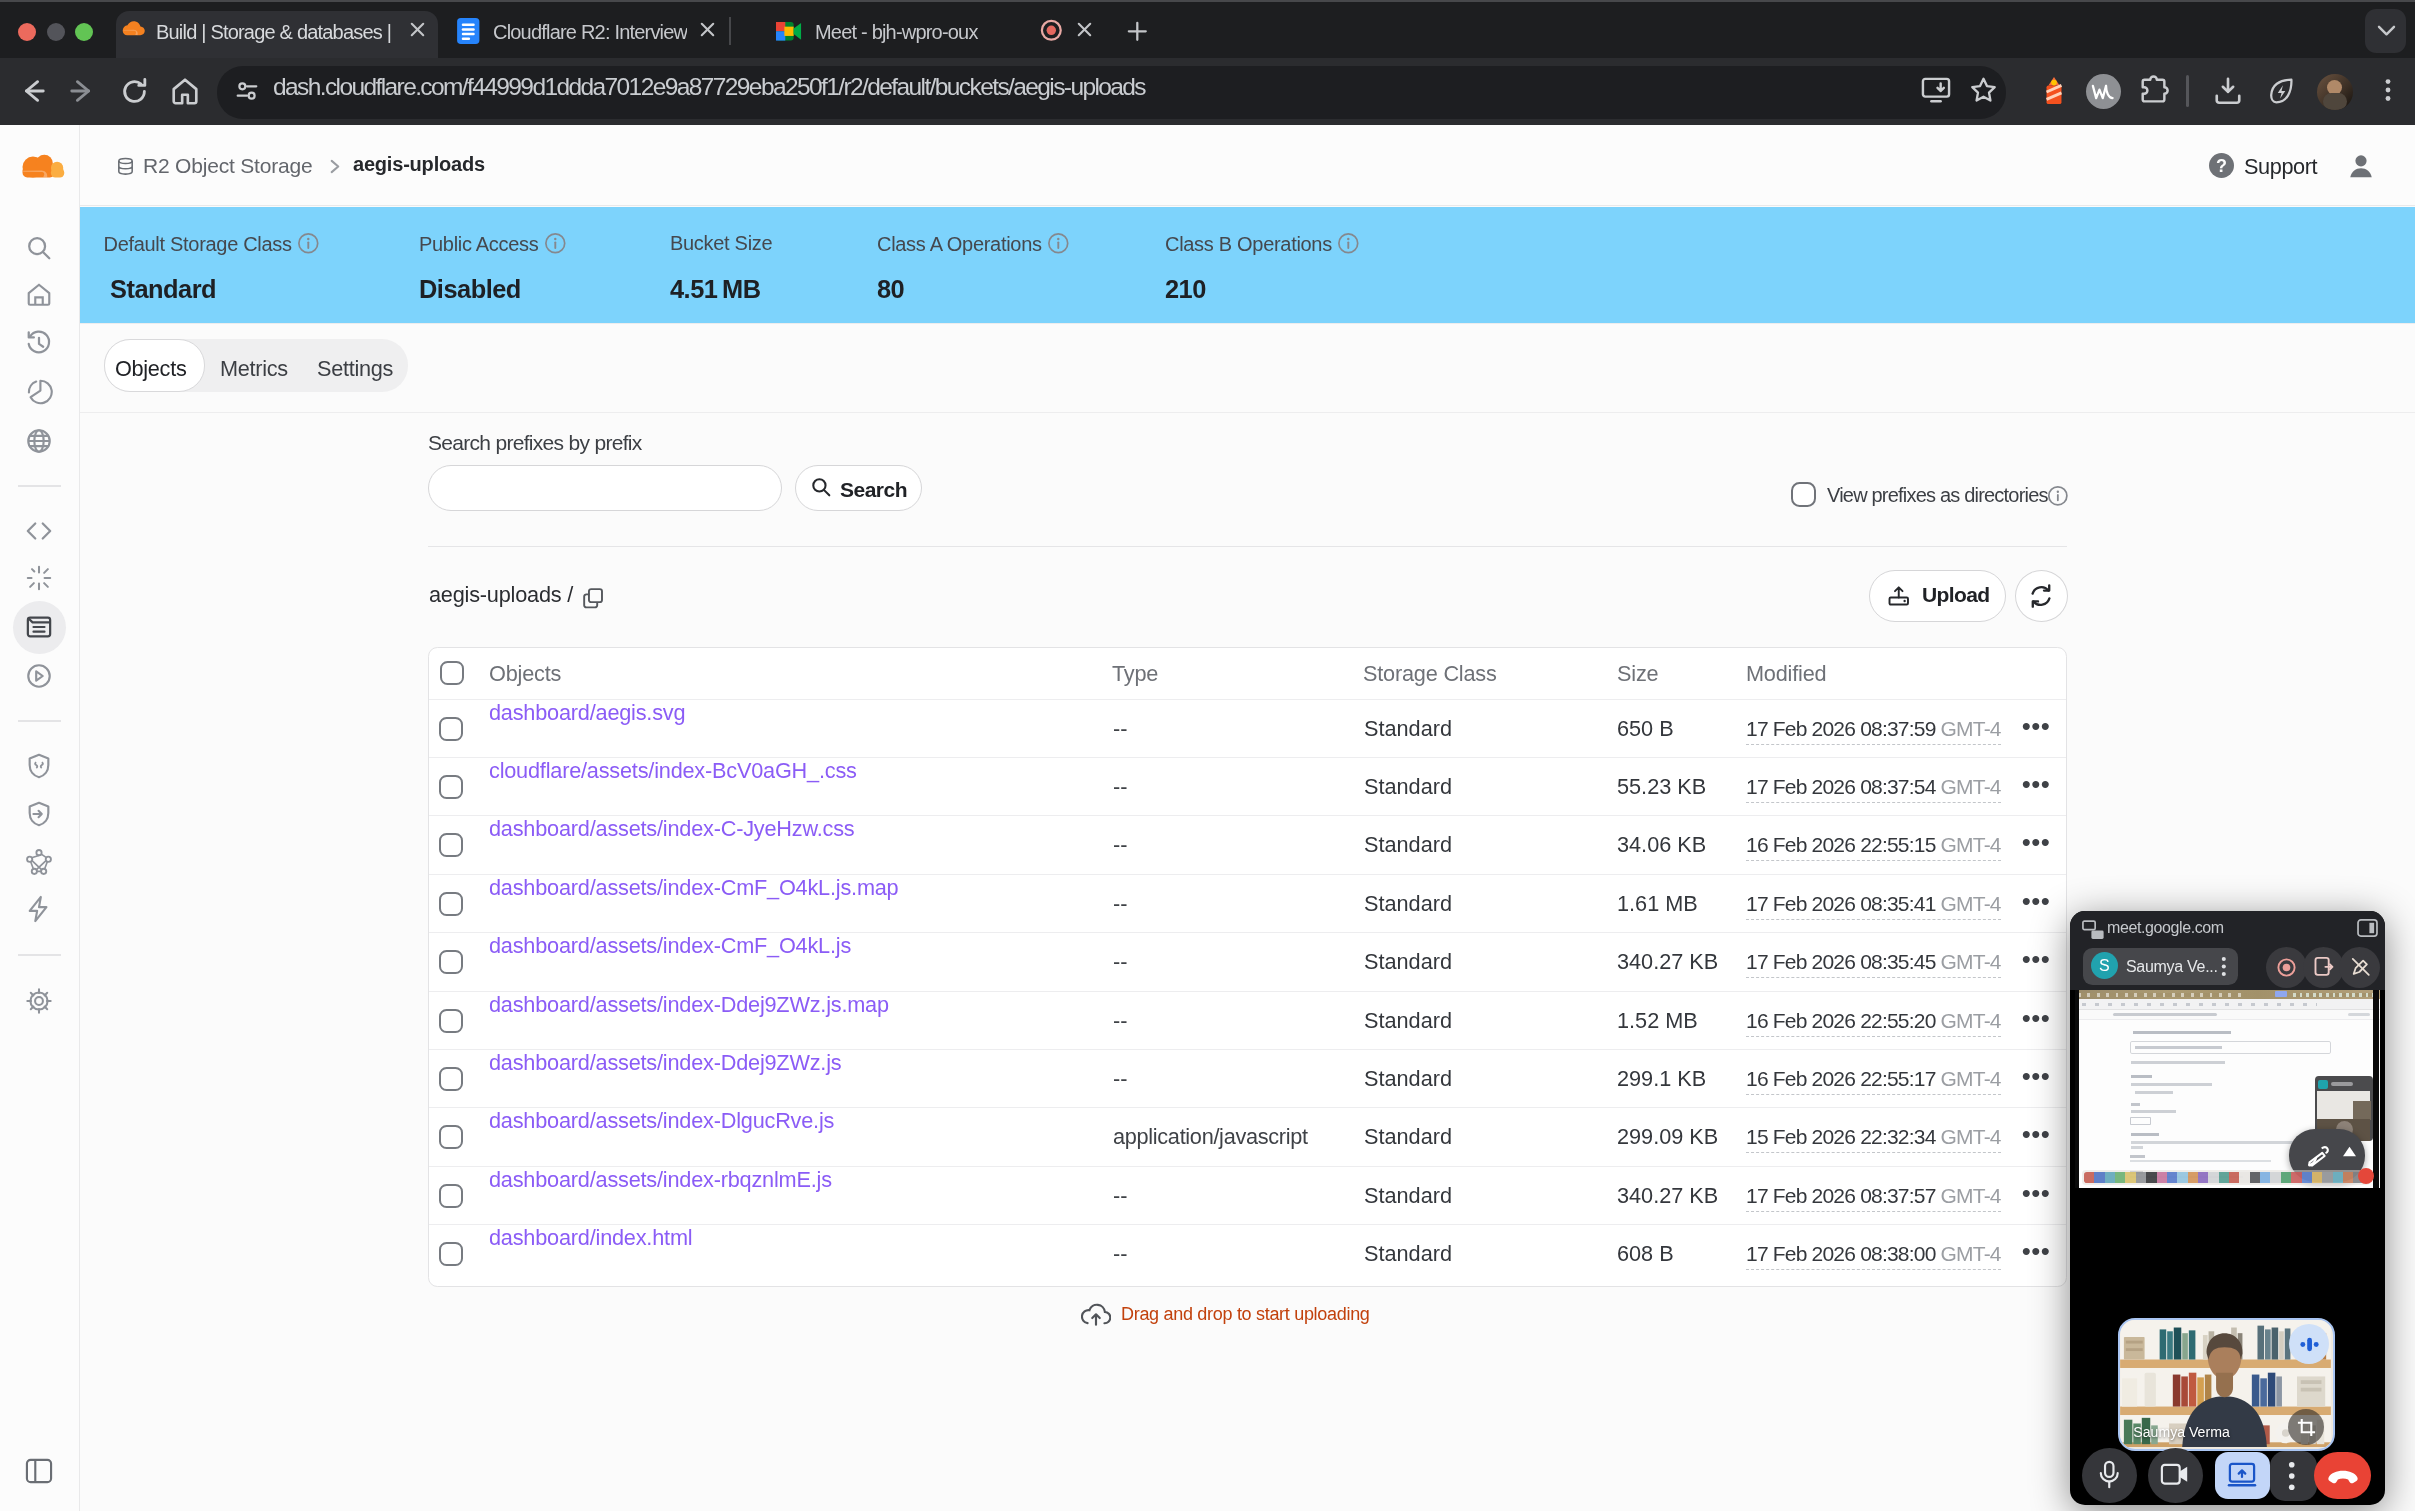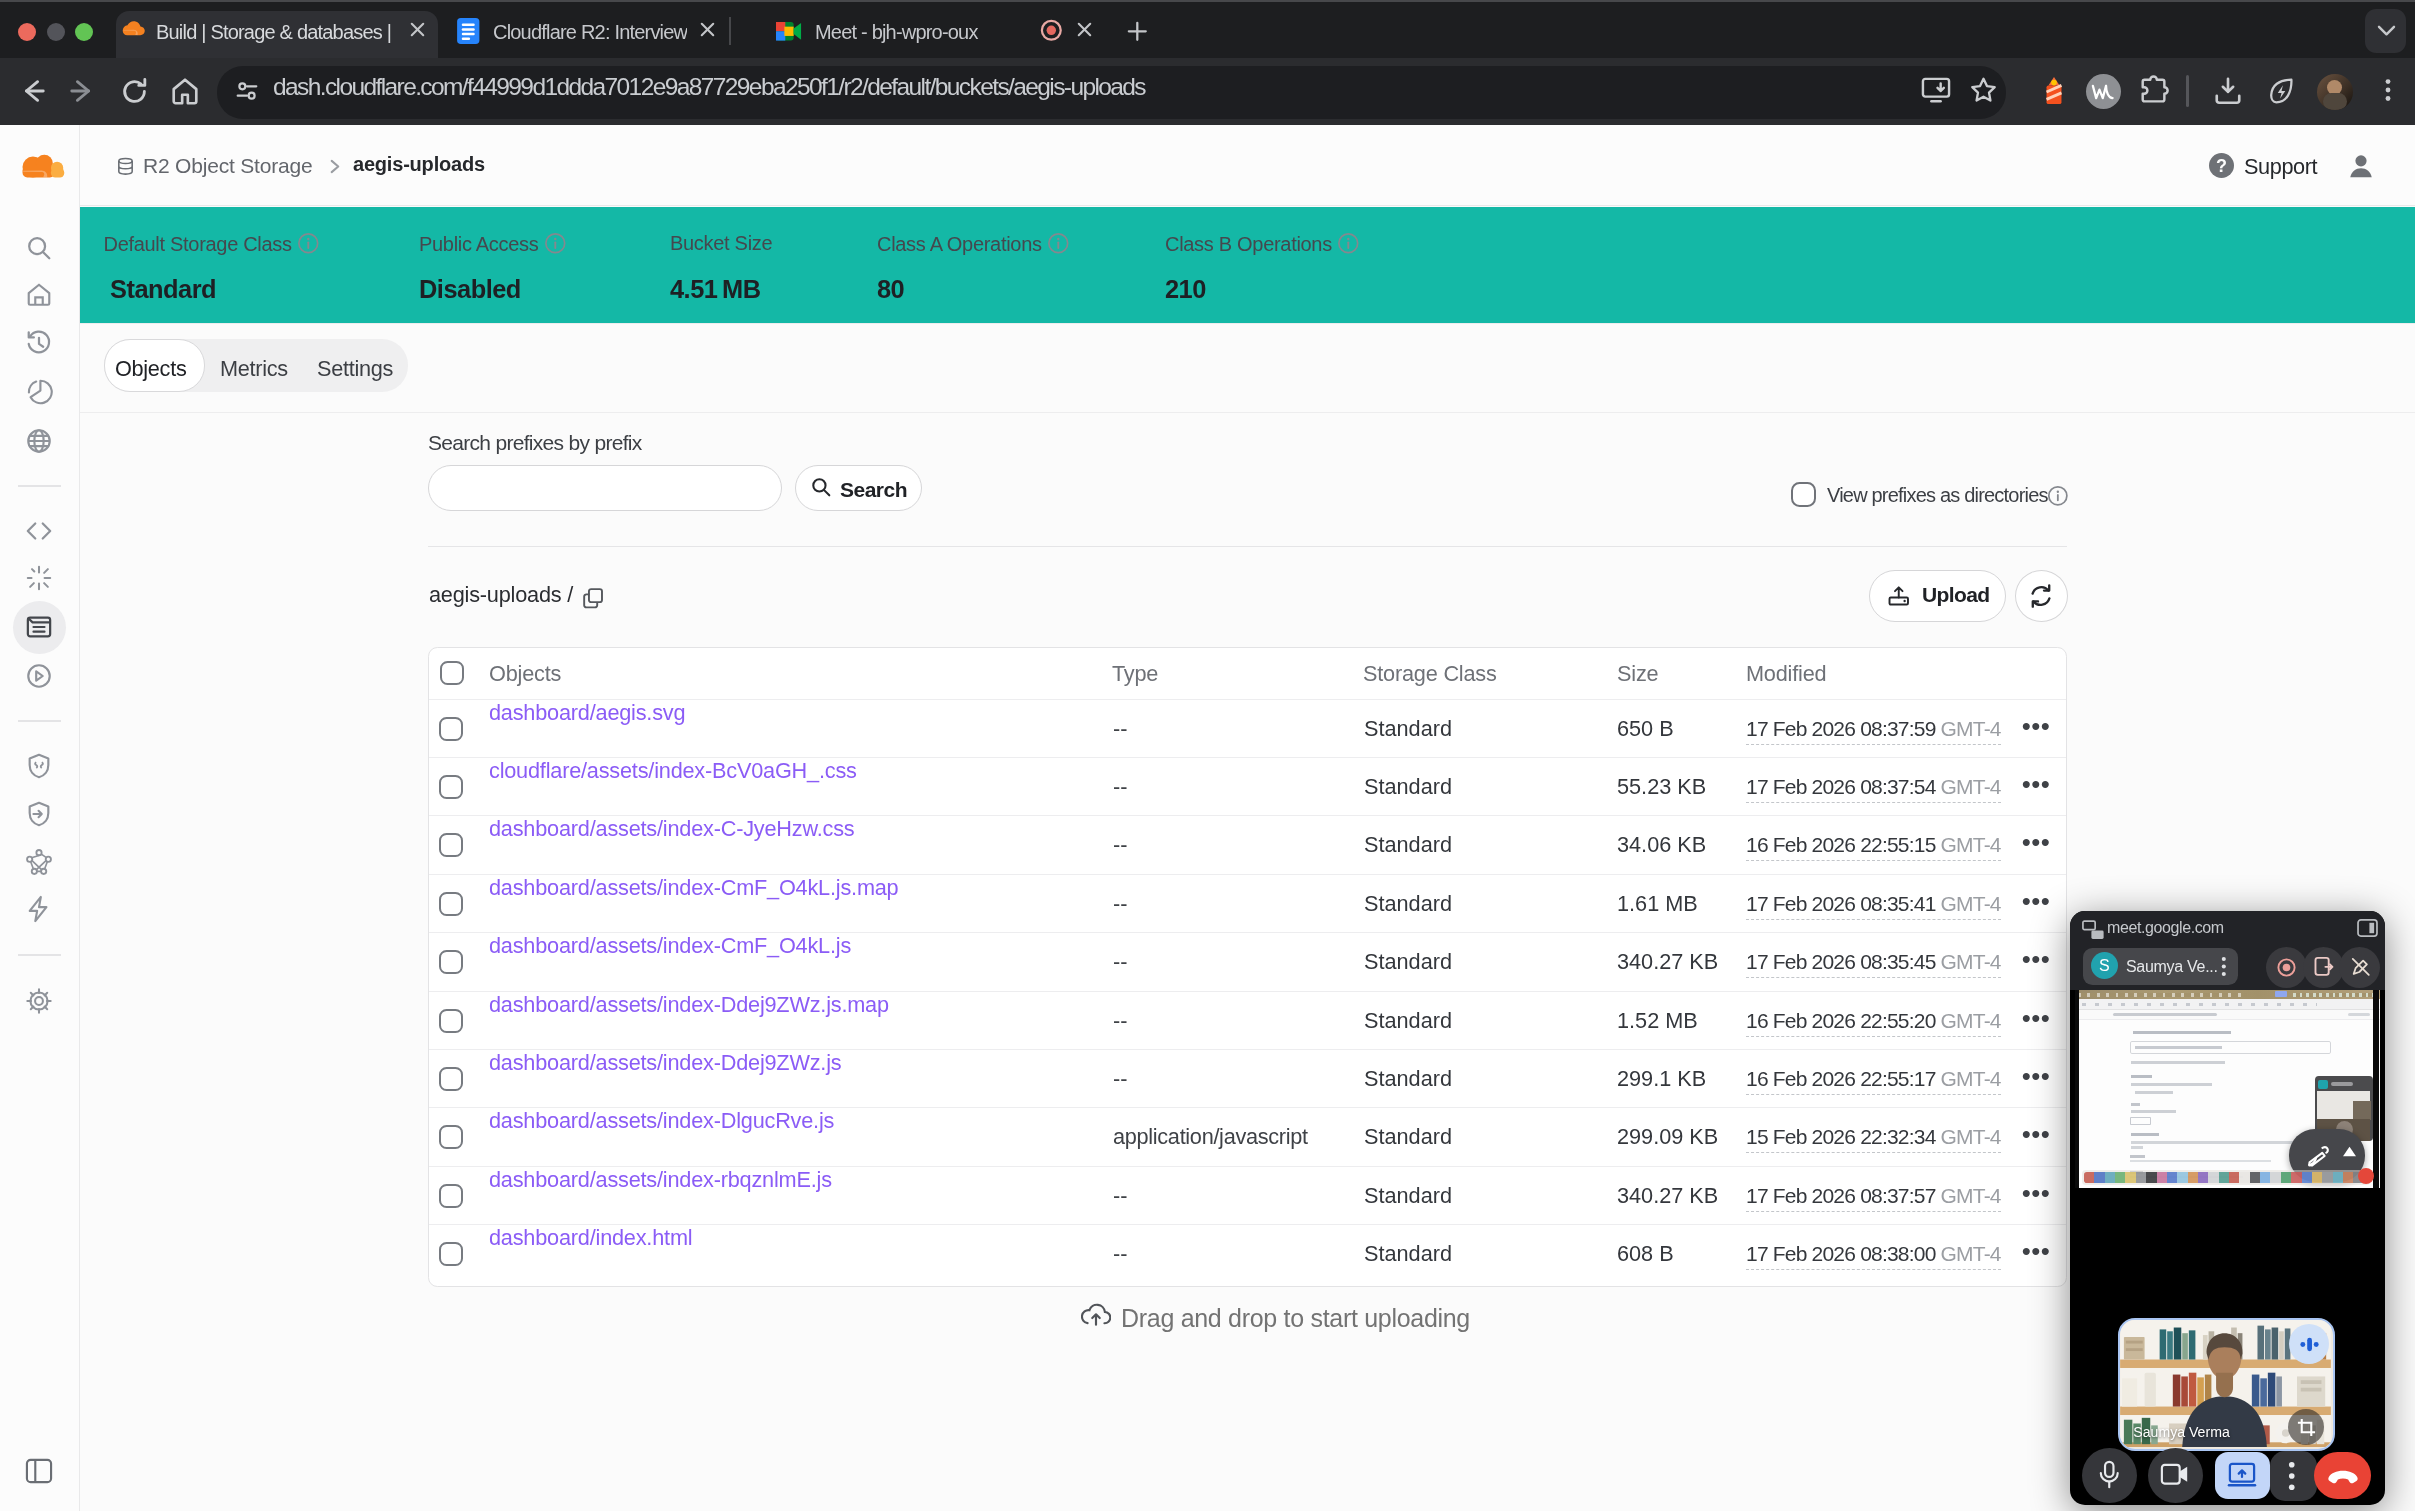--- a/index.html
+++ b/index.html
@@ -12,21 +12,21 @@
   #tabstrip::before { content:""; position:absolute; left:0; top:0; width:2415px; height:1.9px; background:#47484b; }
   .tl { position:absolute; top:22.6px; width:18px; height:18px; border-radius:50%; }
   #toolbar { position:absolute; left:0; top:58px; width:2415px; height:67px; background:#2b2c2f; }
   #activetab { position:absolute; left:116px; top:11.3px; width:322px; height:47px; background:#2f3034; border-radius:13px 13px 0 0; }
   .tabtitle { position:absolute; top:21px; font-size:20px; letter-spacing:-0.8px; white-space:nowrap; overflow:hidden; }
   .tabx { position:absolute; top:19px; width:21px; height:21px; }
   #urlpill { position:absolute; left:217px; top:66px; width:1789px; height:53px; border-radius:26px; background:#1d1e21; }
   #urltext { position:absolute; left:273px; top:73px; font-size:24.5px; letter-spacing:-1.6px; color:#cacdd1; white-space:nowrap; }
   #sidebar { position:absolute; left:0; top:125px; width:80px; height:1386px; background:#fcfcfc; border-right:0.9px solid #e9e9ea; }
   #dhead { position:absolute; left:80px; top:125px; width:2335px; height:81px; background:#fcfcfc; border-bottom:0.9px solid #e9e9ea; }
-  #stats { position:absolute; left:80px; top:207px; width:2335px; height:117px; background:#14b8a6; border-bottom:0.9px solid #ededee; }
+  #stats { position:absolute; left:80px; top:207px; width:2335px; height:117px; background:#7dd3fc; border-bottom:0.9px solid #ededee; }
   .slabel { position:absolute; top:25.4px; font-size:20px; letter-spacing:-0.3px; color:#45484e; }
   .sval { position:absolute; top:68px; font-size:25.4px; font-weight:bold; letter-spacing:-0.5px; color:#1e2024; }
   #tabsband { position:absolute; left:80px; top:325px; width:2335px; height:88px; background:#fbfbfb; border-bottom:0.9px solid #ededee; }
   .icircle { display:inline-block; vertical-align:-3.8px; }
   
   #card { position:absolute; left:428px; top:647px; width:1639px; height:640px; background:#fff; border:0.9px solid #e3e3e5; border-radius:9.4px; }
   .cb { position:absolute; width:23.5px; height:23.5px; border:2.4px solid #777b81; border-radius:7.5px; background:#fff; }
   .row { position:absolute; left:0; width:1637px; height:58px; border-top:0.9px solid #ededef; }
   .link { position:absolute; left:60px; top:0; font-size:21.7px; letter-spacing:-0.2px; color:#8b5cf6; }
   .ctype { position:absolute; left:684px; top:16px; font-size:21.7px; color:#3f4247; }
@@ -434,21 +434,21 @@
     <span class="cclass">Standard</span>
     <span class="csize">608 B</span>
     <span class="cmod"><u>17 Feb 2026 08:38:00 <span class="gmt">GMT-4</span></u></span>
     <span class="dots">•••</span>
   </div>
 
 <svg class="abs" style="left:1081px;top:1303px;" width="30" height="24.5" viewBox="0 0 32 26">
     <path d="M25 21.5a6 6 0 0 0 .5-12A8.5 8.5 0 0 0 9 7.6 6.8 6.8 0 0 0 7 21.4" fill="none" stroke="#515459" stroke-width="2.3" stroke-linecap="round"></path>
     <path d="M16 24V13m0 0l-4 4m4-4l4 4" fill="none" stroke="#515459" stroke-width="2.3" stroke-linecap="round" stroke-linejoin="round" transform="translate(0,-1)"></path>
   </svg>
-<div class="abs" style="left:1121px;top:1304px;font-size:25px;letter-spacing:-0.3px;color:#737373;">Drag and drop to start uploading</div>
+<div class="abs" style="left:1121px;top:1304px;font-size:18px;letter-spacing:-0.3px;color:#c2410c;">Drag and drop to start uploading</div>
 <div id="meet">
   <div class="abs" style="left:0;top:0;width:315px;height:79px;background:#222327;border-radius:15px 15px 0 0;"></div>
   <svg class="abs" style="left:12.2px;top:8.5px;" width="23.5" height="21" viewBox="0 0 25 22">
       <rect x="1" y="1" width="13" height="9" rx="1.5" fill="none" stroke="#b9bcc0" stroke-width="1.8"></rect>
       <rect x="10" y="11" width="13" height="9" rx="1.5" fill="#b9bcc0"></rect>
     </svg>
   <div class="abs" style="left:37px;top:7.5px;font-size:16px;letter-spacing:-0.4px;color:#c6c9cd;">meet.google.com</div>
   <svg class="abs" style="left:287px;top:7.5px;" width="21" height="18" viewBox="0 0 22 19">
       <rect x="1" y="1" width="20" height="17" rx="3" fill="none" stroke="#b9bcc0" stroke-width="1.8"></rect>
       <path d="M13 4h5v11h-5z" fill="#b9bcc0"></path>

